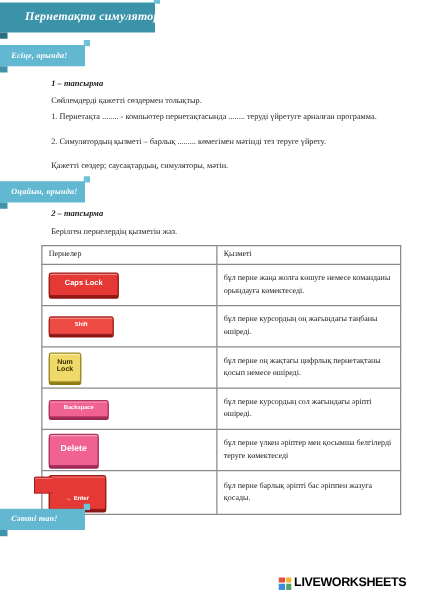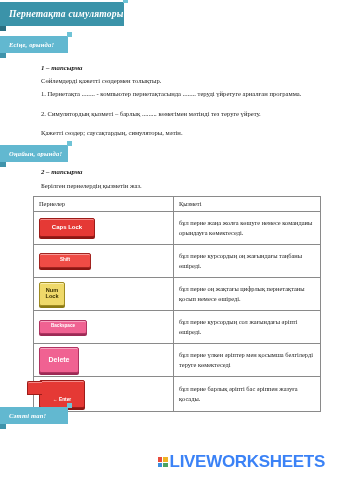--- a/index.html
+++ b/index.html
@@ -37,21 +37,21 @@
     position: absolute;
     right: -4px; top: -4px;
     width: 5px; height: 5px;
     background: #6fc3d6;
   }
 
   #ribbon-title {
     left: 0; top: 2px;
     width: 124px; height: 24px;
     background: #3b93a9;
-    padding-left: 9px;
+    padding-left: 20px;
     font-size: 9.5px;
   }
   #ribbon-title .tail { background: #2a6f82; }
 
   #ribbon-remember {
     left: 0; top: 36px;
     width: 68px; height: 17px;
     background: #62b8d0;
     padding-left: 9px;
     font-size: 6.5px;
@@ -208,22 +208,22 @@
     gap: 1px;
   }
   #lw-logo .mark i { display: block; }
   #lw-logo .mark i:nth-child(1) { background: #e84c3d; }
   #lw-logo .mark i:nth-child(2) { background: #f0b323; }
   #lw-logo .mark i:nth-child(3) { background: #3b8ede; }
   #lw-logo .mark i:nth-child(4) { background: #4aa564; }
   #lw-logo .wordmark {
     font-family: "Liberation Sans", sans-serif;
     font-weight: bold;
-    font-size: 17px;
-    color: #3b82f6;
+    font-size: 10px;
+    color: #000000;
     letter-spacing: -0.3px;
   }
 </style>
 </head>
 <body>
 
 <div class="page">
 
   <div class="ribbon" id="ribbon-title">
     <span class="tail"></span>

